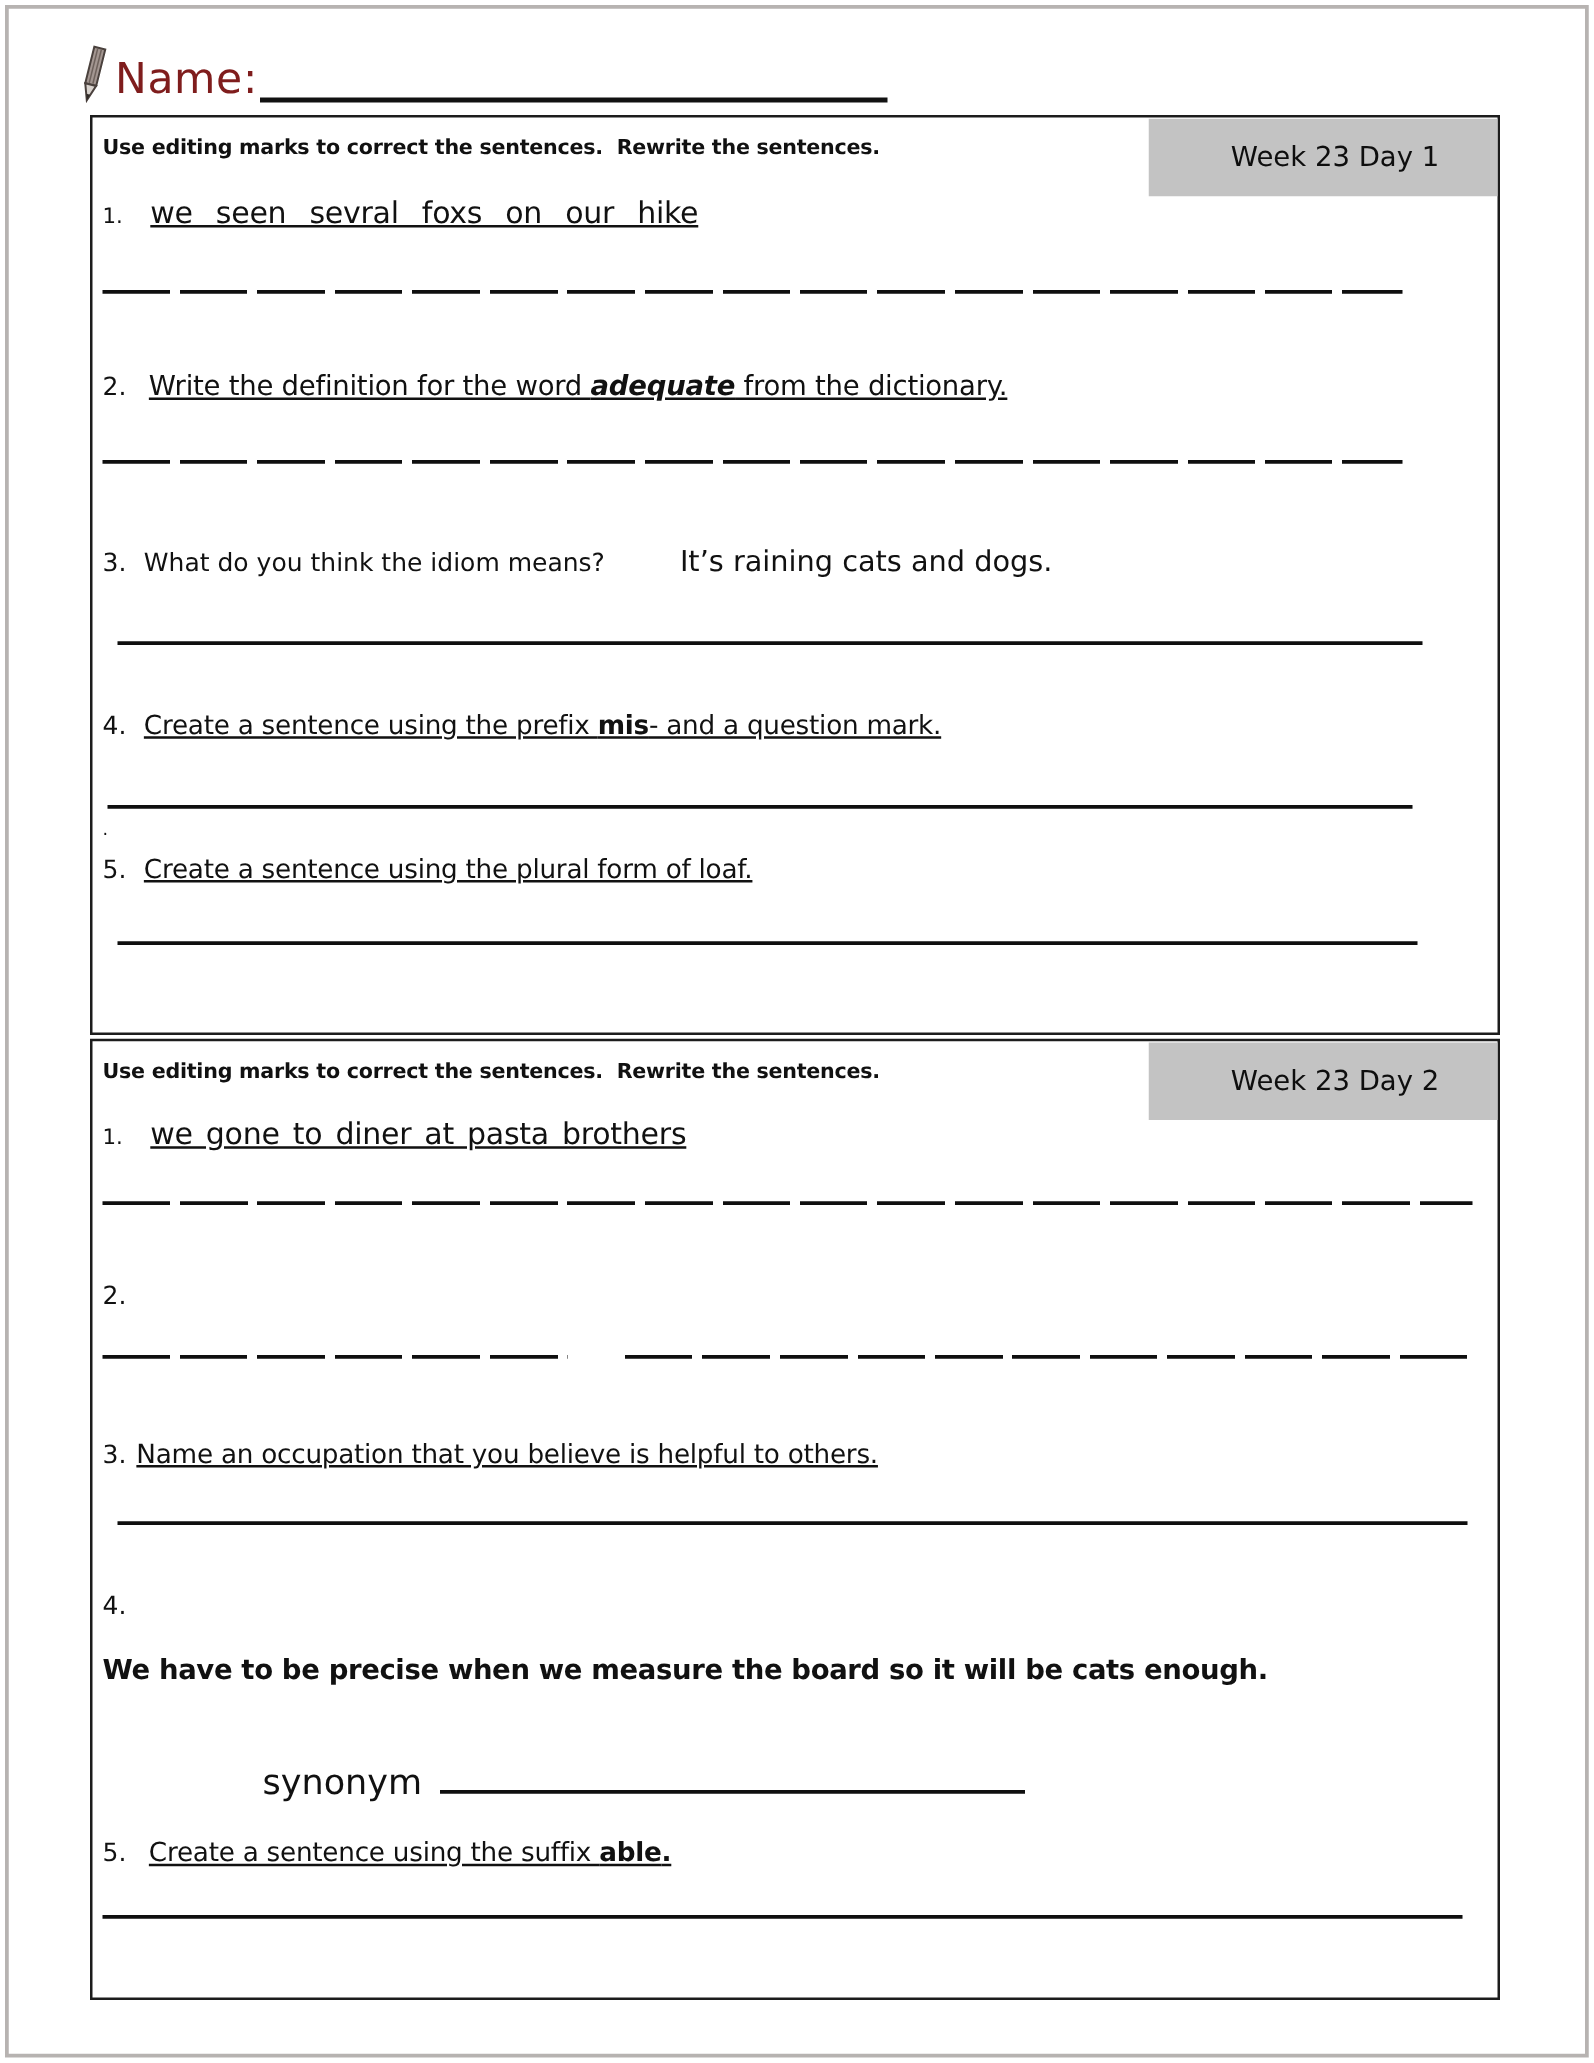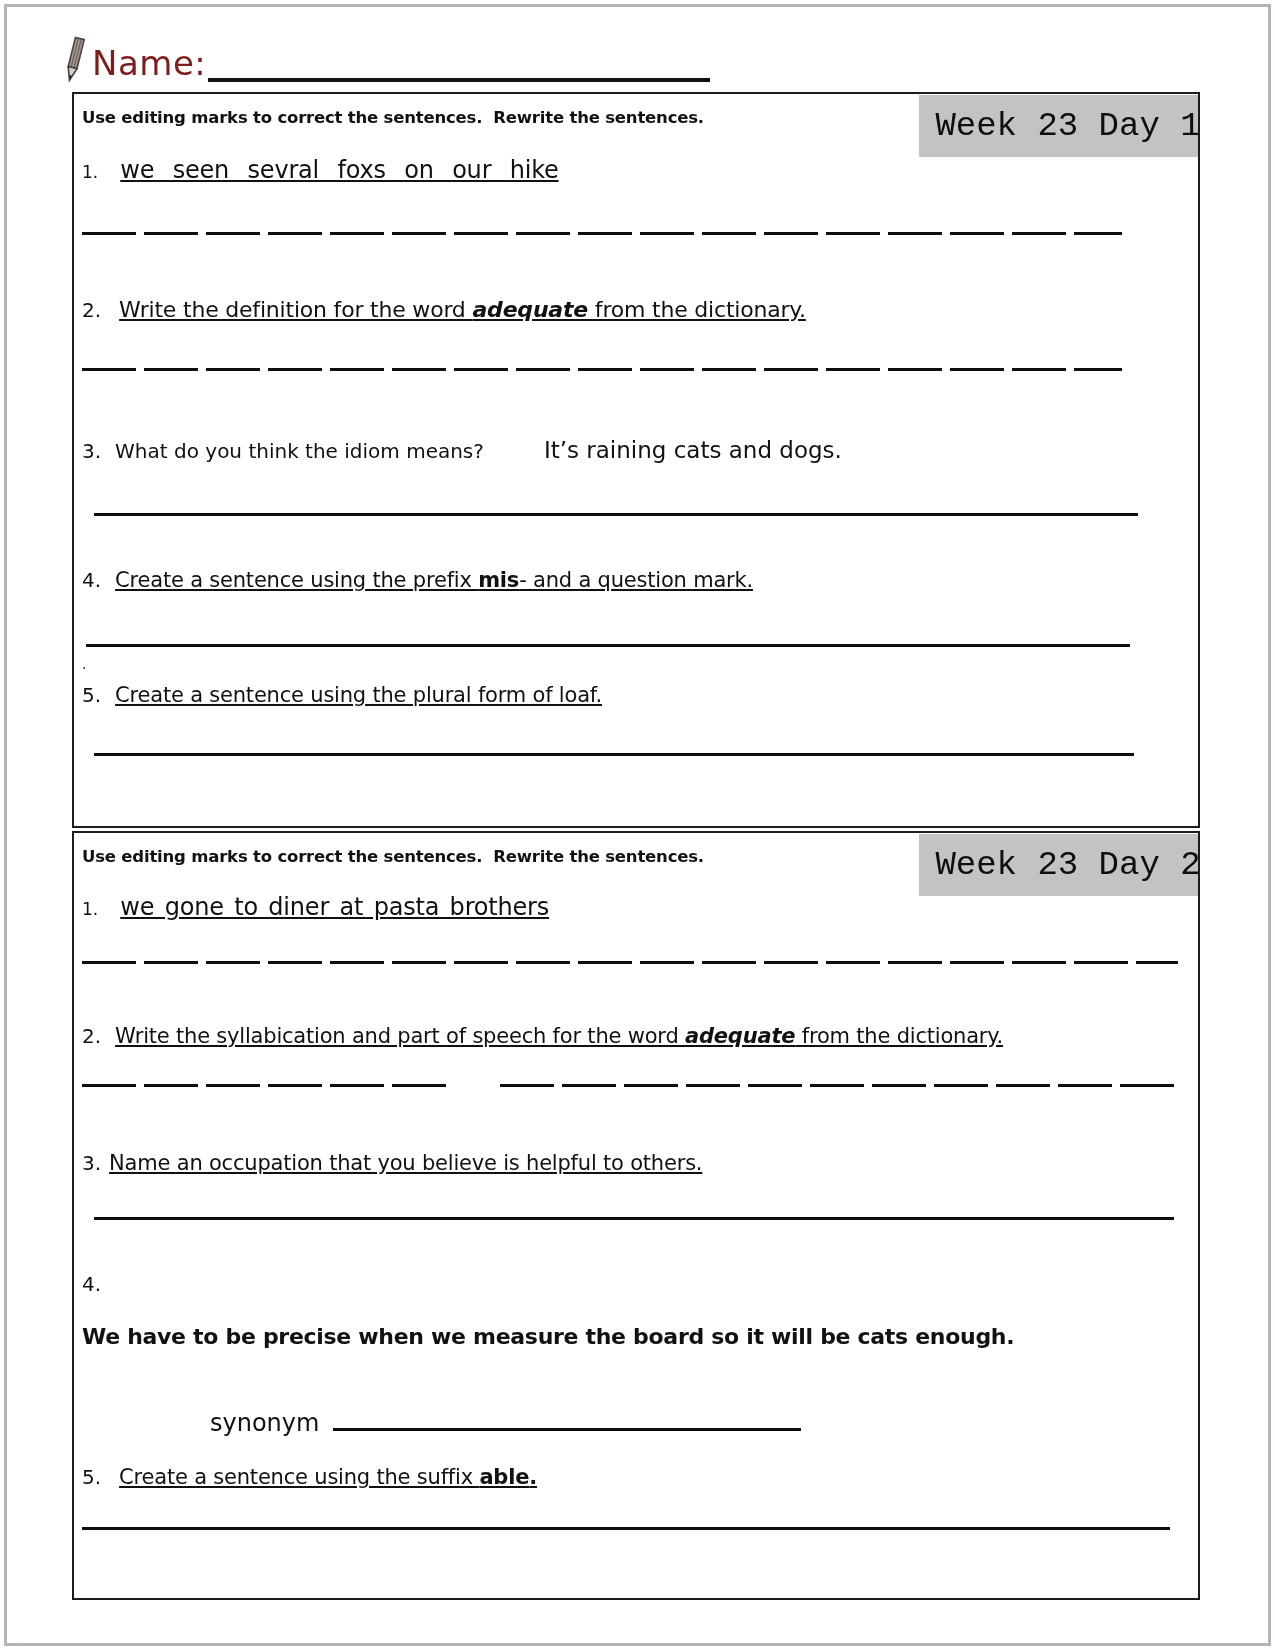--- a/index.html
+++ b/index.html
@@ -18,21 +18,21 @@
   
   .sheet-box{
     position:relative;box-sizing:border-box;margin-left:72px;width:1128px;
     border:2px solid #1c1c1c;background:#fff;padding:12px 16px 0 8px;overflow:hidden;
   }
   .box-day1{margin-top:10px;height:736px;}
   .box-day2{margin-top:3px;height:769px;}
   .day-badge{
     position:absolute;top:1px;right:-19px;width:298px;height:62px;
     background:#c3c3c3;display:flex;align-items:center;justify-content:center;
-    font-size:34px;color:#0e0e0e;white-space:nowrap;font-family:Liberation Mono, monospace;
+    font-size:22px;color:#0e0e0e;white-space:nowrap;
   }
   .instructions{
     font-size:16.5px;font-weight:700;letter-spacing:-.2px;white-space:pre-wrap;
     max-width:800px;line-height:1.45;
   }
 
   .q-row{display:flex;align-items:baseline;}
   .q-num{flex:0 0 auto;font-size:20px;}
   .q-num.small{font-size:17px;}
   .q-text{font-size:21px;letter-spacing:-.2px;white-space:pre-wrap;text-decoration:underline;}
@@ -65,21 +65,21 @@
   .d2-l1{margin-top:40px;width:1096px;}
   .d2-q2{margin-top:60px;}
   .d2-lpair{margin-top:36px;display:flex;}
   .d2-lpair .seg1{width:372px;}
   .d2-lpair .seg2{margin-left:46px;flex:1;margin-right:4px;}
   .d2-q3{margin-top:64px;}
   .d2-l3{margin-top:42px;margin-left:12px;width:1080px;}
   .d2-q4{margin-top:52px;}
   .d2-sentence{margin-top:28px;font-size:22px;font-weight:700;letter-spacing:-.3px;}
   .syn-row{margin-top:36px;margin-left:128px;display:flex;align-items:baseline;}
-  .syn-label{font-size:24px;margin-top:24px;}
+  .syn-label{font-size:28px;margin-top:24px;}
   .syn-line{display:inline-block;width:468px;border-bottom:3px solid #0f0f0f;height:26px;margin-left:14px;}
   .d2-q5{margin-top:28px;}
   .d2-l5{margin-top:38px;width:1088px;}
 
   .gap8{margin-right:8px;} .gap14{margin-right:14px;} .gap18{margin-right:18px;} .gap22{margin-right:22px;}
 </style>
 </head>
 <body>
 
 <div class="page-frame"></div>
@@ -141,21 +141,20 @@
   <div class="instructions">Use editing marks to correct the sentences.  Rewrite the sentences.</div>
 
   <div class="q-row d2-q1">
     <span class="q-num small gap22">1.</span>
     <span class="q-text student">we gone to diner at pasta brothers</span>
   </div>
   <div class="line dashed d2-l1"></div>
 
   <div class="q-row d2-q2">
     <span class="q-num gap14">2.</span>
-    <span class="q-text"><span>Write the syllabication and part of speech for the word </span><span class="bold-italic">adequate</span><span> from the dictionary.</span></span>
   </div>
   <div class="d2-lpair">
     <div class="line dashed seg1"></div>
     <div class="line dashed seg2"></div>
   </div>
 
   <div class="q-row d2-q3">
     <span class="q-num gap8">3.</span>
     <span class="q-text">Name an occupation that you believe is helpful to others.</span>
   </div>

